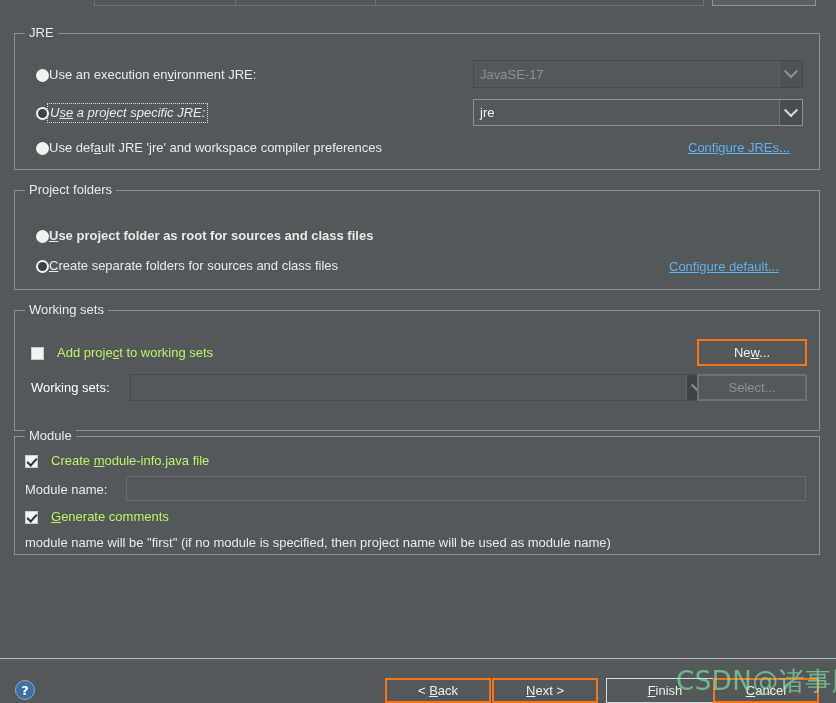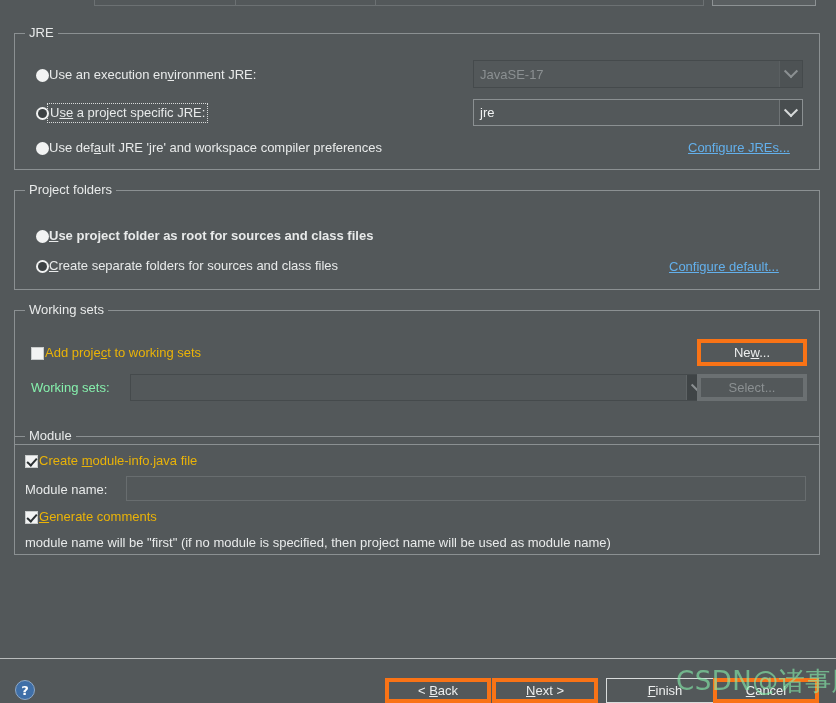--- a/index.html
+++ b/index.html
@@ -60,21 +60,21 @@
     padding: 0 4px;
     background: #53585a;
     font-size: 13px;
     color: #e8eaea;
     white-space: nowrap;
     line-height: 15px;
   }
 
   #group-jre      { left: 14px; top: 33px;  width: 806px; height: 137px; }
   #group-layout   { left: 14px; top: 190px; width: 806px; height: 100px; }
-  #group-working  { left: 14px; top: 310px; width: 806px; height: 135px; }
+  #group-working  { left: 14px; top: 310px; width: 806px; height: 121px; }
   #group-module   { left: 14px; top: 436px; width: 806px; height: 119px; }
 
   
   .row {
     position: absolute;
     display: flex;
     align-items: center;
     white-space: nowrap;
   }
 
@@ -99,20 +99,21 @@
     background: #3c4143;
   }
   .radio-label {
     color: #e8eaea;
     line-height: 16px;
   }
   .radio-label.focusring {
     outline: 1px dotted #d8dada;
     outline-offset: 1px;
     padding: 0 1px;
+    font-style: italic;
   }
 
   
   .checkbox {
     width: 13px; height: 13px;
     background: #f2f3f3;
     border: 1px solid #c8cbcb;
     flex: 0 0 auto;
     box-sizing: border-box;
     position: relative;
@@ -120,22 +121,22 @@
   .checkbox.checked::after {
     content: "";
     position: absolute;
     left: 3px; top: 0px;
     width: 4px; height: 8px;
     border: solid #2b3032;
     border-width: 0 2px 2px 0;
     transform: rotate(42deg);
   }
   .cb-label {
-    margin-left: 1px;
-    color: #eab308;
+    margin-left: 13px;
+    color: #bef264;
     line-height: 16px;
   }
 
   
   .combo {
     position: absolute;
     box-sizing: border-box;
     display: flex;
     align-items: stretch;
     border: 1px solid #8b9092;
@@ -191,21 +192,21 @@
     text-decoration: underline;
     font-size: 13px;
     white-space: nowrap;
     line-height: 16px;
   }
 
   
   .btn {
     position: absolute;
     box-sizing: border-box;
-    border: 4px solid #f97316;
+    border: 2px solid #f97316;
     background: #53585a;
     color: #eceeee;
     font-size: 13px;
     display: flex;
     align-items: center;
     justify-content: center;
     white-space: nowrap;
   }
   .btn.disabled {
     border-color: #6b7072;
@@ -219,21 +220,21 @@
   .mn { text-decoration: underline; }
 
   
   .static {
     position: absolute;
     white-space: nowrap;
     color: #e8eaea;
     font-size: 13px;
     line-height: 16px;
   }
-  .static.dim { color: #86efac; }
+  .static.dim { color: #ffffff; }
 
   
   #separator {
     position: absolute;
     left: 0; top: 658px;
     width: 836px; height: 1px;
     background: #b9bcbc;
   }
   #help-icon {
     position: absolute;

